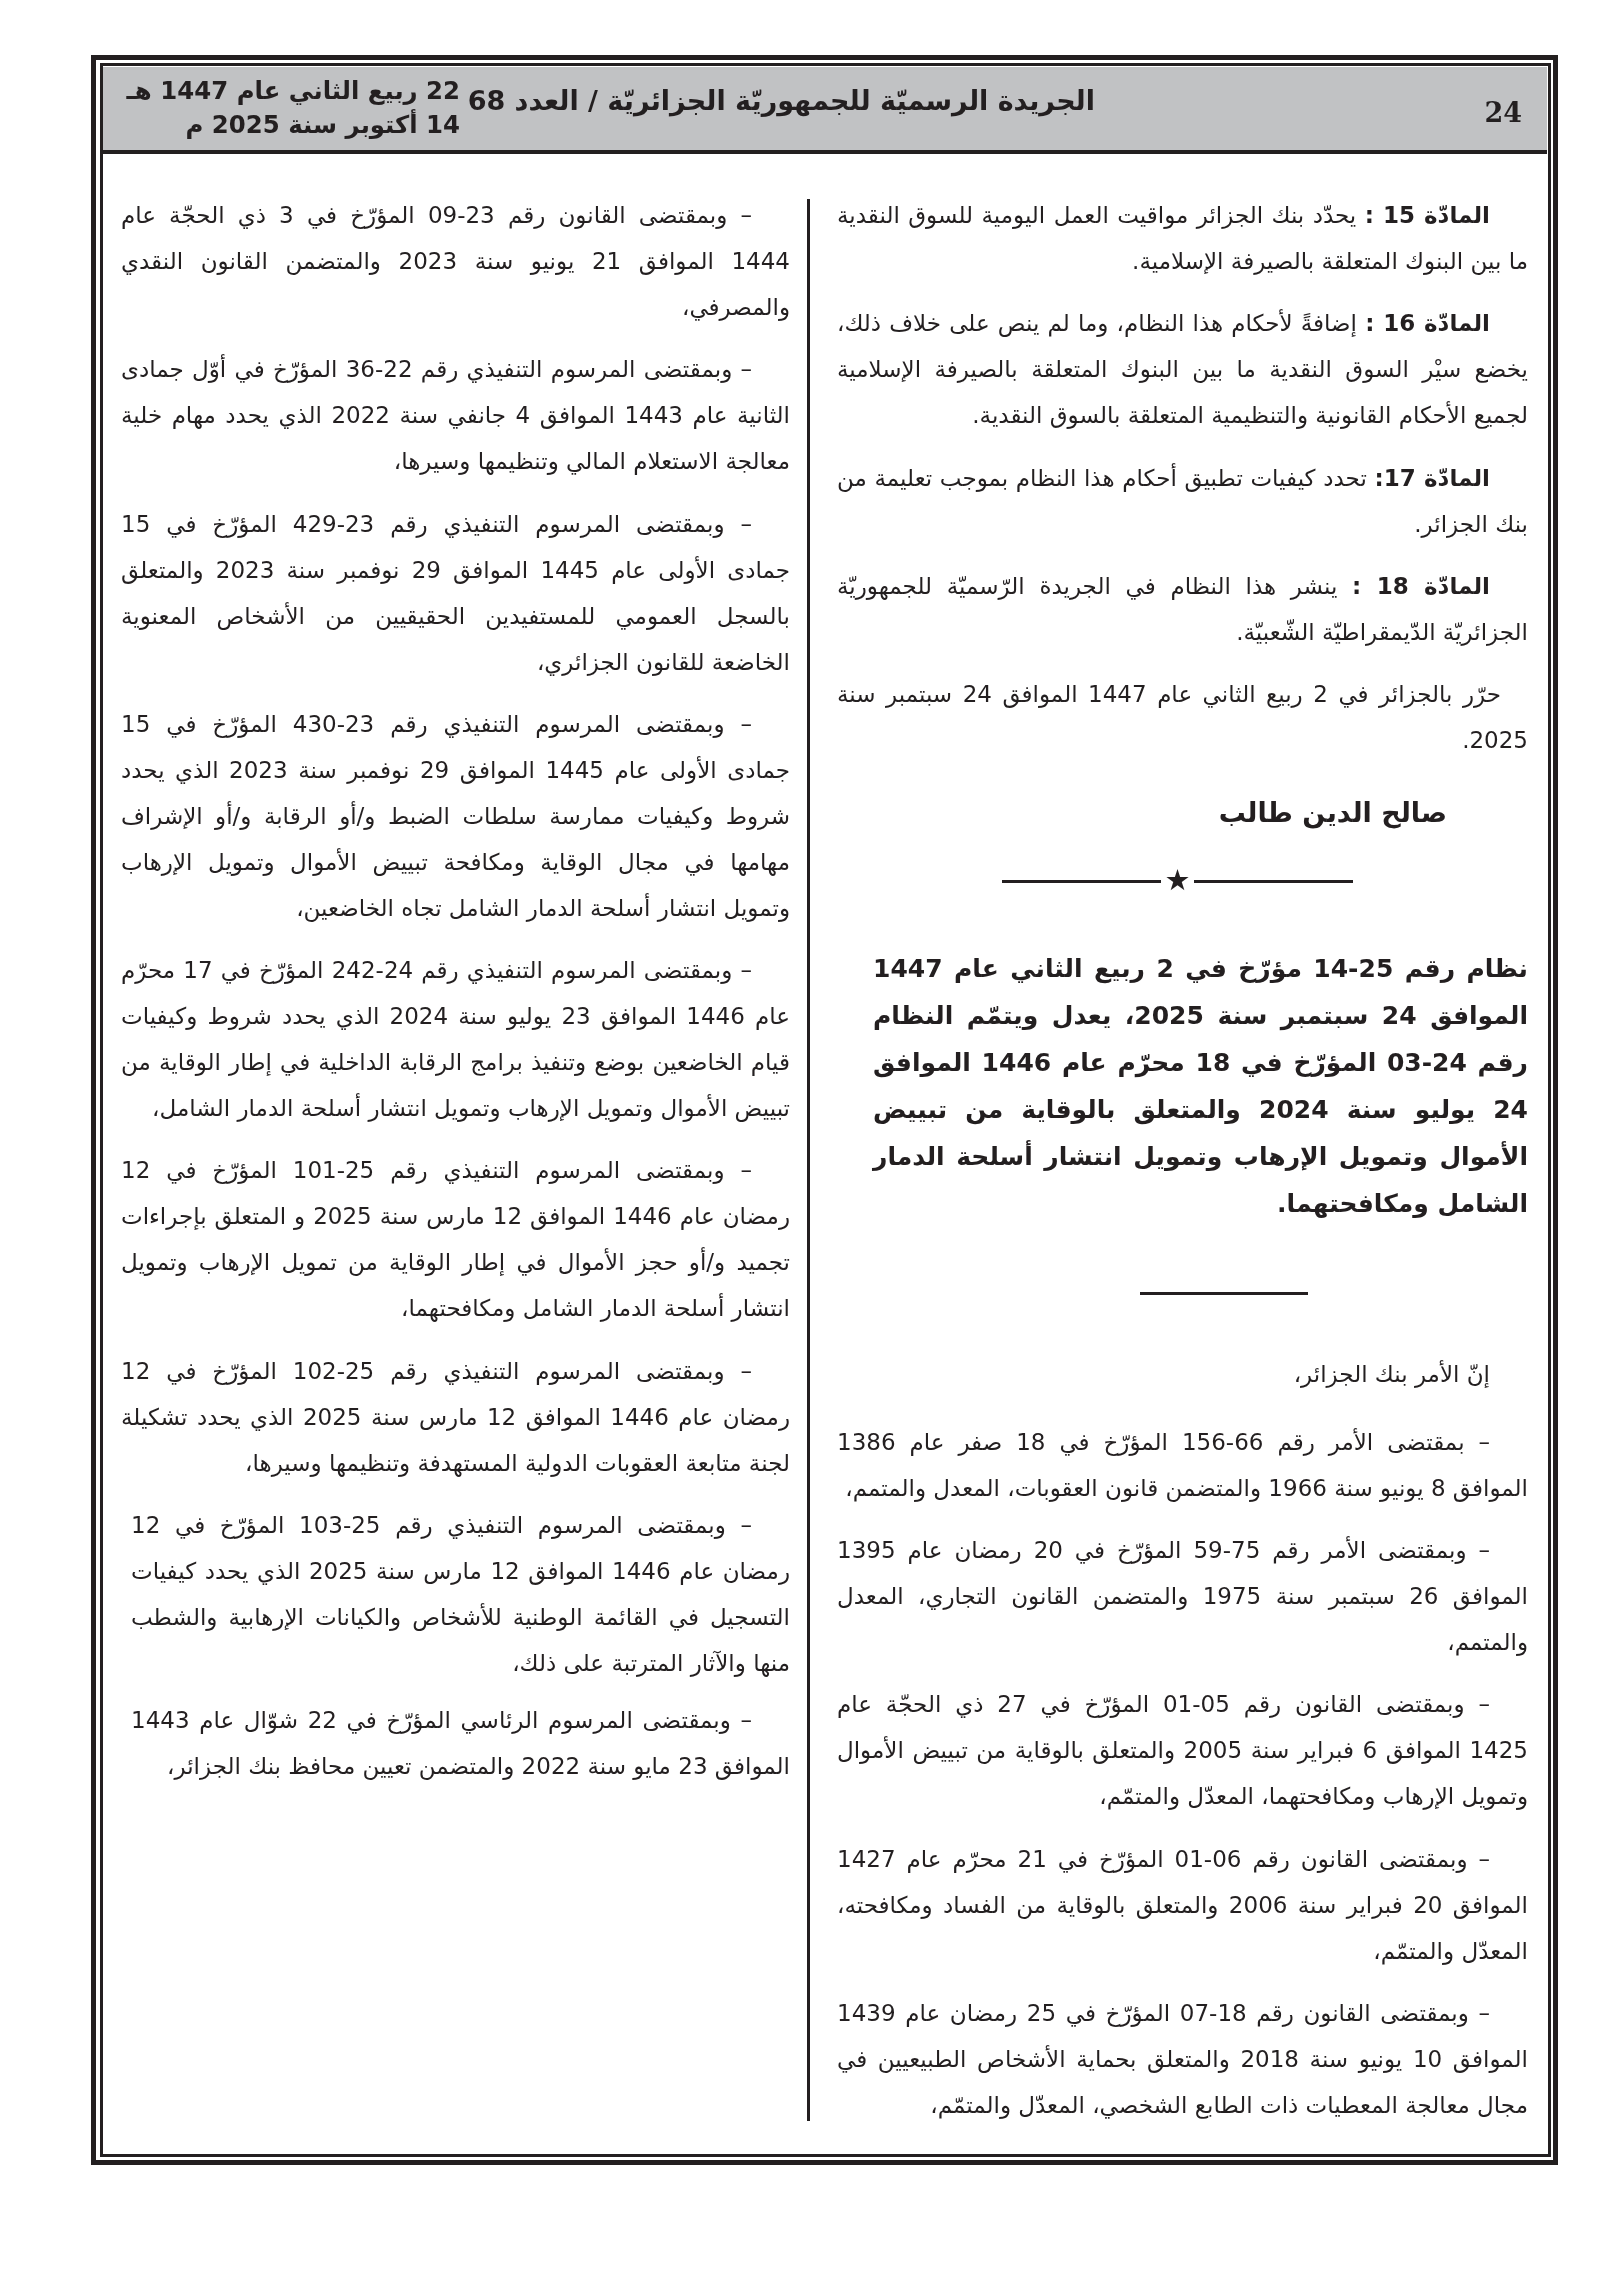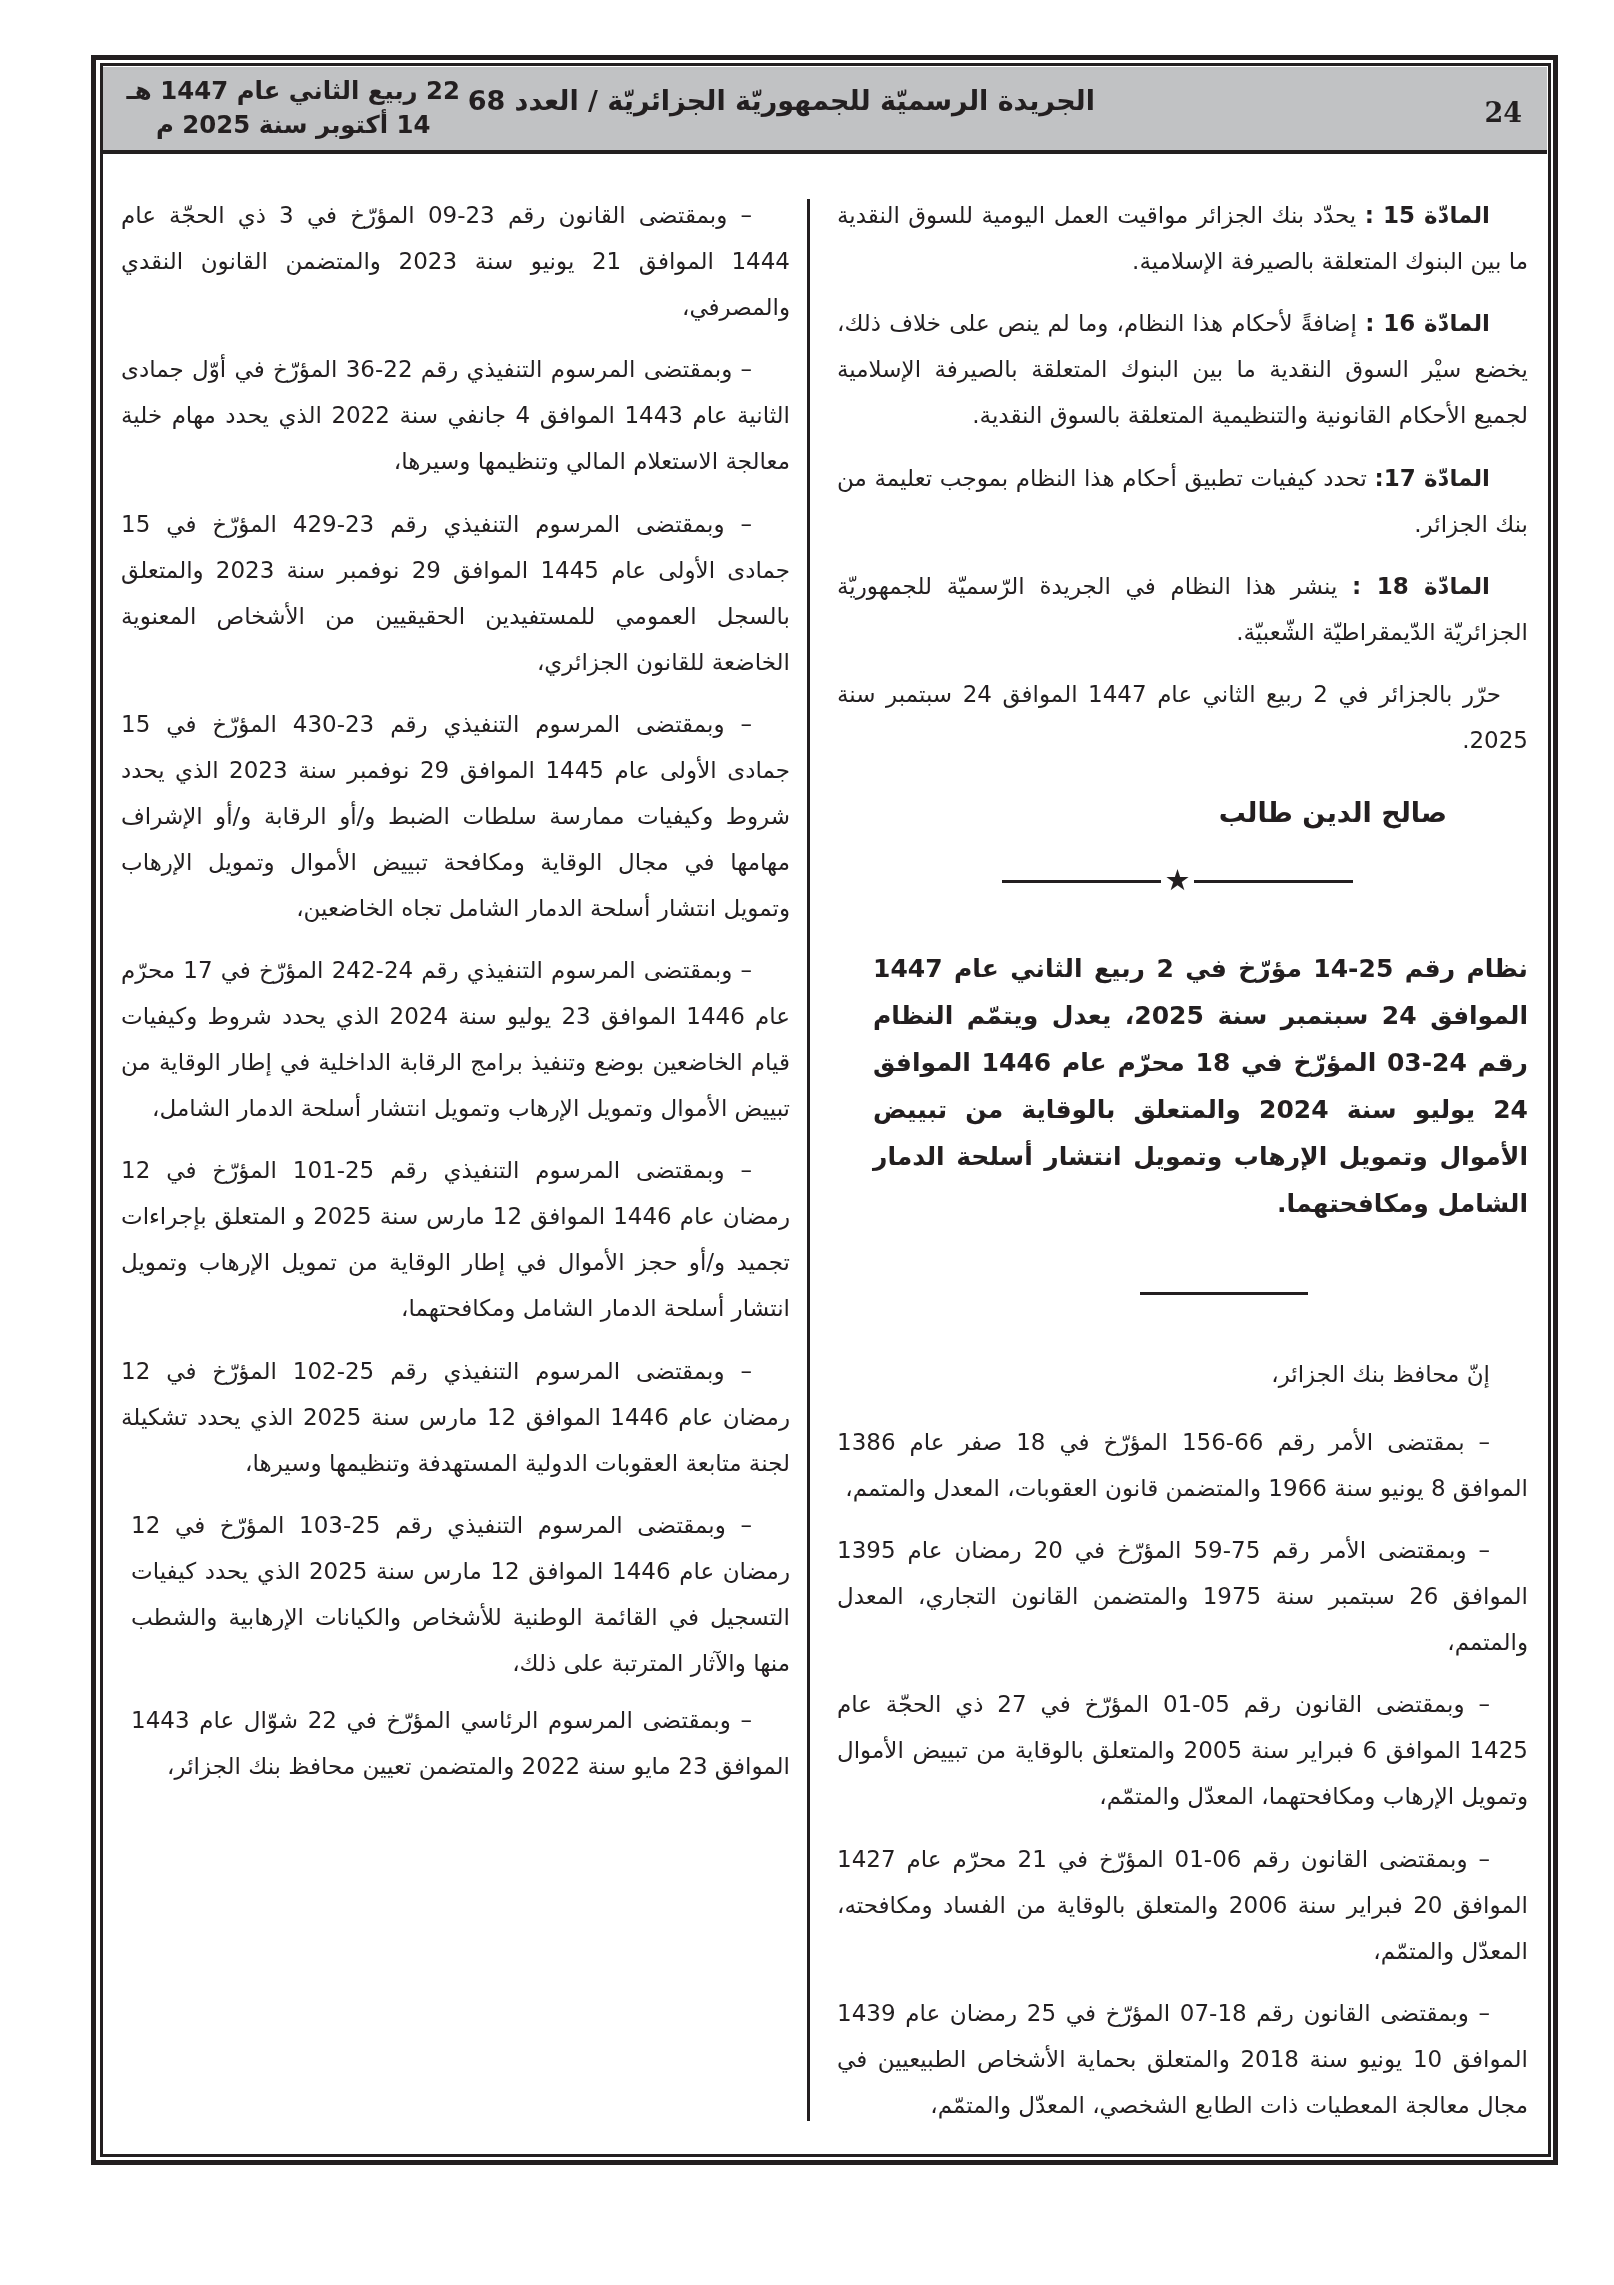--- a/index.html
+++ b/index.html
@@ -11,21 +11,21 @@
                  border: 3.6px solid #231f20; box-sizing: border-box; }
   .header { position: absolute; left: 103px; top: 67px; width: 1444px; height: 87px;
             background: #c1c2c4; border-bottom: 4.5px solid #231f20; box-sizing: border-box;
             direction: rtl; }
   .hdr-page { position: absolute; right: 25px; top: 18px; font-size: 27px; font-weight: bold;
               font-family: "DejaVu Serif", "Liberation Serif", serif; margin-top: 12px; }
   .hdr-title { position: absolute; right: 452px; top: 18px; font-size: 27px; font-weight: bold;
                white-space: nowrap; }
   .hdr-date { position: absolute; left: 23.5px; top: 7.2px; font-size: 24.4px; font-weight: bold;
               line-height: 34px; text-align: right; white-space: nowrap; }
-  .hdr-date div { text-align: center; }
+  .hdr-date div { text-align: right; }
   .divider { position: absolute; left: 807px; top: 199px; width: 2.7px; height: 1922px;
              background: #231f20; }
   .col { position: absolute; top: 192px; direction: rtl; text-align: justify;
          font-size: 23px; line-height: 46px; }
   .col-right { left: 837px; width: 691px; }
   .col-left { left: 121px; width: 669px; }
   .para { margin: 0 0 16.3px 0; text-indent: 38px; text-align-last: right; }
   .para.tight { margin-bottom: 11px; margin-left: 10px; }
   .art-label { font-weight: bold; }
   .signed { text-indent: 27px; }
@@ -82,21 +82,21 @@
   <div class="star-sep">
     <div class="line-l"></div>
     <div class="star">★</div>
     <div class="line-r"></div>
   </div>
 
   <p class="reg-title">نظام رقم 25-14 مؤرّخ في 2 ربيع الثاني عام 1447 الموافق 24 سبتمبر سنة 2025، يعدل ويتمّم النظام رقم 24-03 المؤرّخ في 18 محرّم عام 1446 الموافق 24 يوليو سنة 2024 والمتعلق بالوقاية من تبييض الأموال وتمويل الإرهاب وتمويل انتشار أسلحة الدمار الشامل ومكافحتهما.</p>
 
   <div class="short-sep"></div>
 
-  <p class="intro">إنّ محافظ بنك الجزائر،</p>
+  <p class="intro">إنّ الأمر بنك الجزائر،</p>
 
   <p class="para">– بمقتضى الأمر رقم 66-156 المؤرّخ في 18 صفر عام 1386 الموافق 8 يونيو سنة 1966 والمتضمن قانون العقوبات، المعدل والمتمم،</p>
   <p class="para">– وبمقتضى الأمر رقم 75-59 المؤرّخ في 20 رمضان عام 1395 الموافق 26 سبتمبر سنة 1975 والمتضمن القانون التجاري، المعدل والمتمم،</p>
   <p class="para">– وبمقتضى القانون رقم 05-01 المؤرّخ في 27 ذي الحجّة عام 1425 الموافق 6 فبراير سنة 2005 والمتعلق بالوقاية من تبييض الأموال وتمويل الإرهاب ومكافحتهما، المعدّل والمتمّم،</p>
   <p class="para">– وبمقتضى القانون رقم 06-01 المؤرّخ في 21 محرّم عام 1427 الموافق 20 فبراير سنة 2006 والمتعلق بالوقاية من الفساد ومكافحته، المعدّل والمتمّم،</p>
   <p class="para">– وبمقتضى القانون رقم 18-07 المؤرّخ في 25 رمضان عام 1439 الموافق 10 يونيو سنة 2018 والمتعلق بحماية الأشخاص الطبيعيين في مجال معالجة المعطيات ذات الطابع الشخصي، المعدّل والمتمّم،</p>
 </div>
 
 <div class="col col-left">
   <p class="para">– وبمقتضى القانون رقم 23-09 المؤرّخ في 3 ذي الحجّة عام 1444 الموافق 21 يونيو سنة 2023 والمتضمن القانون النقدي والمصرفي،</p>

